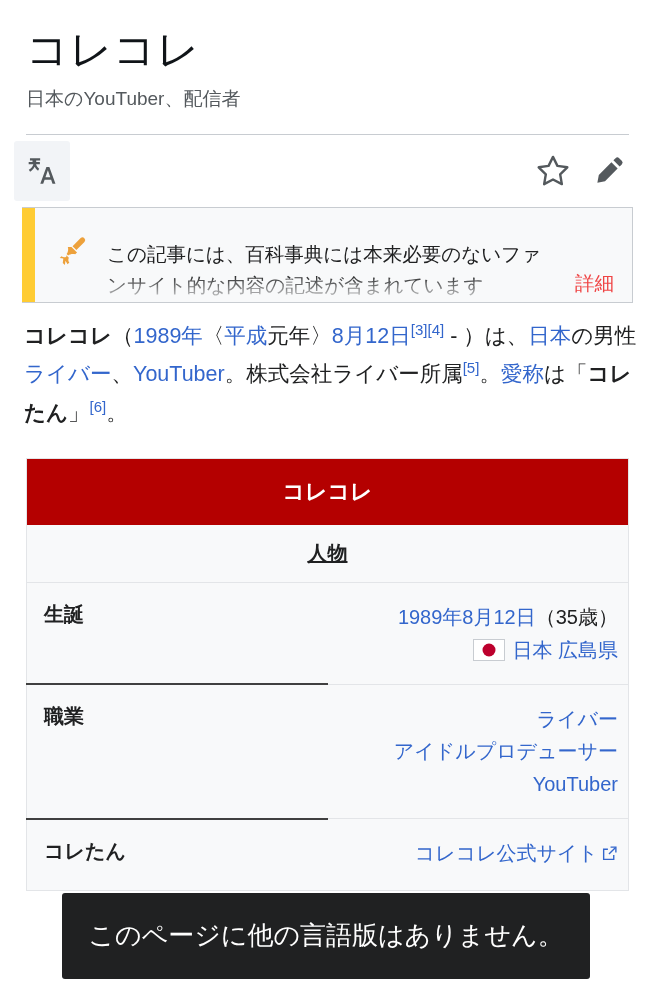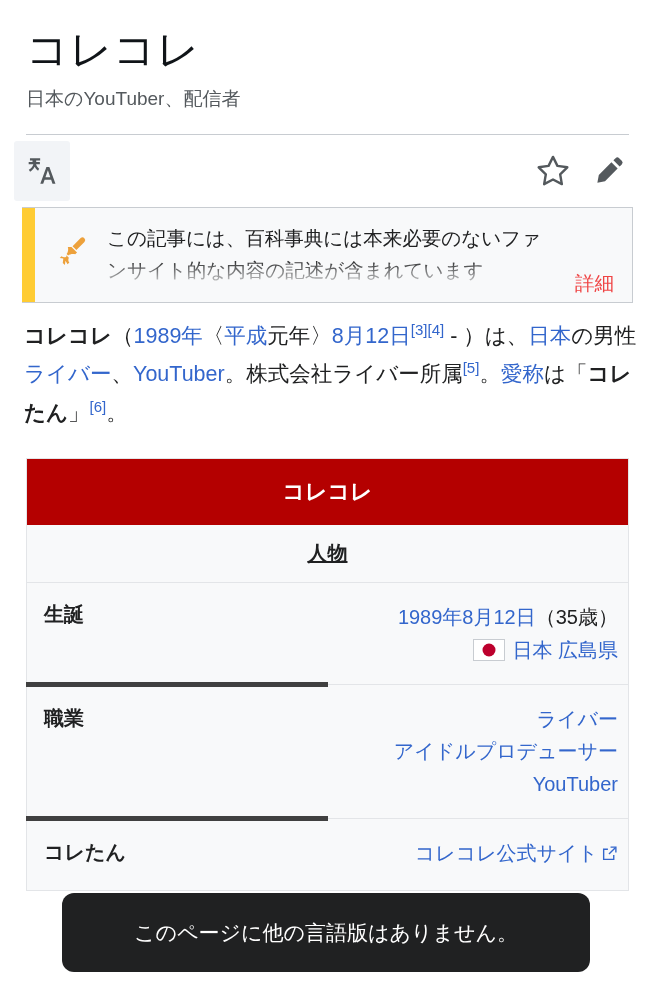--- a/index.html
+++ b/index.html
@@ -90,21 +90,21 @@
   }
   .notice-icon {
     flex: 0 0 72px;
     display: flex;
     align-items: center;
     justify-content: center;
   }
   .notice-body {
     flex: 1 1 auto;
     display: flex;
-    align-items: center;
+    align-items: flex-end;
     padding-right: 12px;
     position: relative;
     overflow: hidden;
   }
   .notice-text {
     font-size: 19.5px;
     line-height: 1.62;
     color: #202122;
     max-height: 64px;
     overflow: hidden;
@@ -170,21 +170,21 @@
     text-decoration: underline;
   }
   .infobox th.ib-label {
     text-align: left;
     vertical-align: top;
     font-size: 20px;
     font-weight: 700;
     padding: 18px 10px 18px 17px;
     width: 40%;
     color: #202122;
-    border-bottom: 5px solid #404040;
+    border-bottom: 2px solid #404040;
   }
   .infobox td.ib-value {
     text-align: right;
     vertical-align: top;
     font-size: 20px;
     padding: 18px 10px 18px 0;
     line-height: 1.62;
     border-bottom: 1px solid #e3e5e8;
   }
   .infobox tr:last-child th.ib-label,
@@ -221,22 +221,22 @@
 
   
   .toast {
     position: absolute;
     left: 62px;
     top: 893px;
     width: 528px;
     box-sizing: border-box;
     background: #202122;
     color: #ffffff;
-    border-radius: 12px;
-    font-size: 21px;
+    border-radius: 3px;
+    font-size: 26px;
     text-align: center;
     padding: 26px 18px;
     line-height: 1.3;
   }
 </style>
 </head>
 <body>
 
 <div class="page-head">
   <h1 class="page-title">コレコレ</h1>

